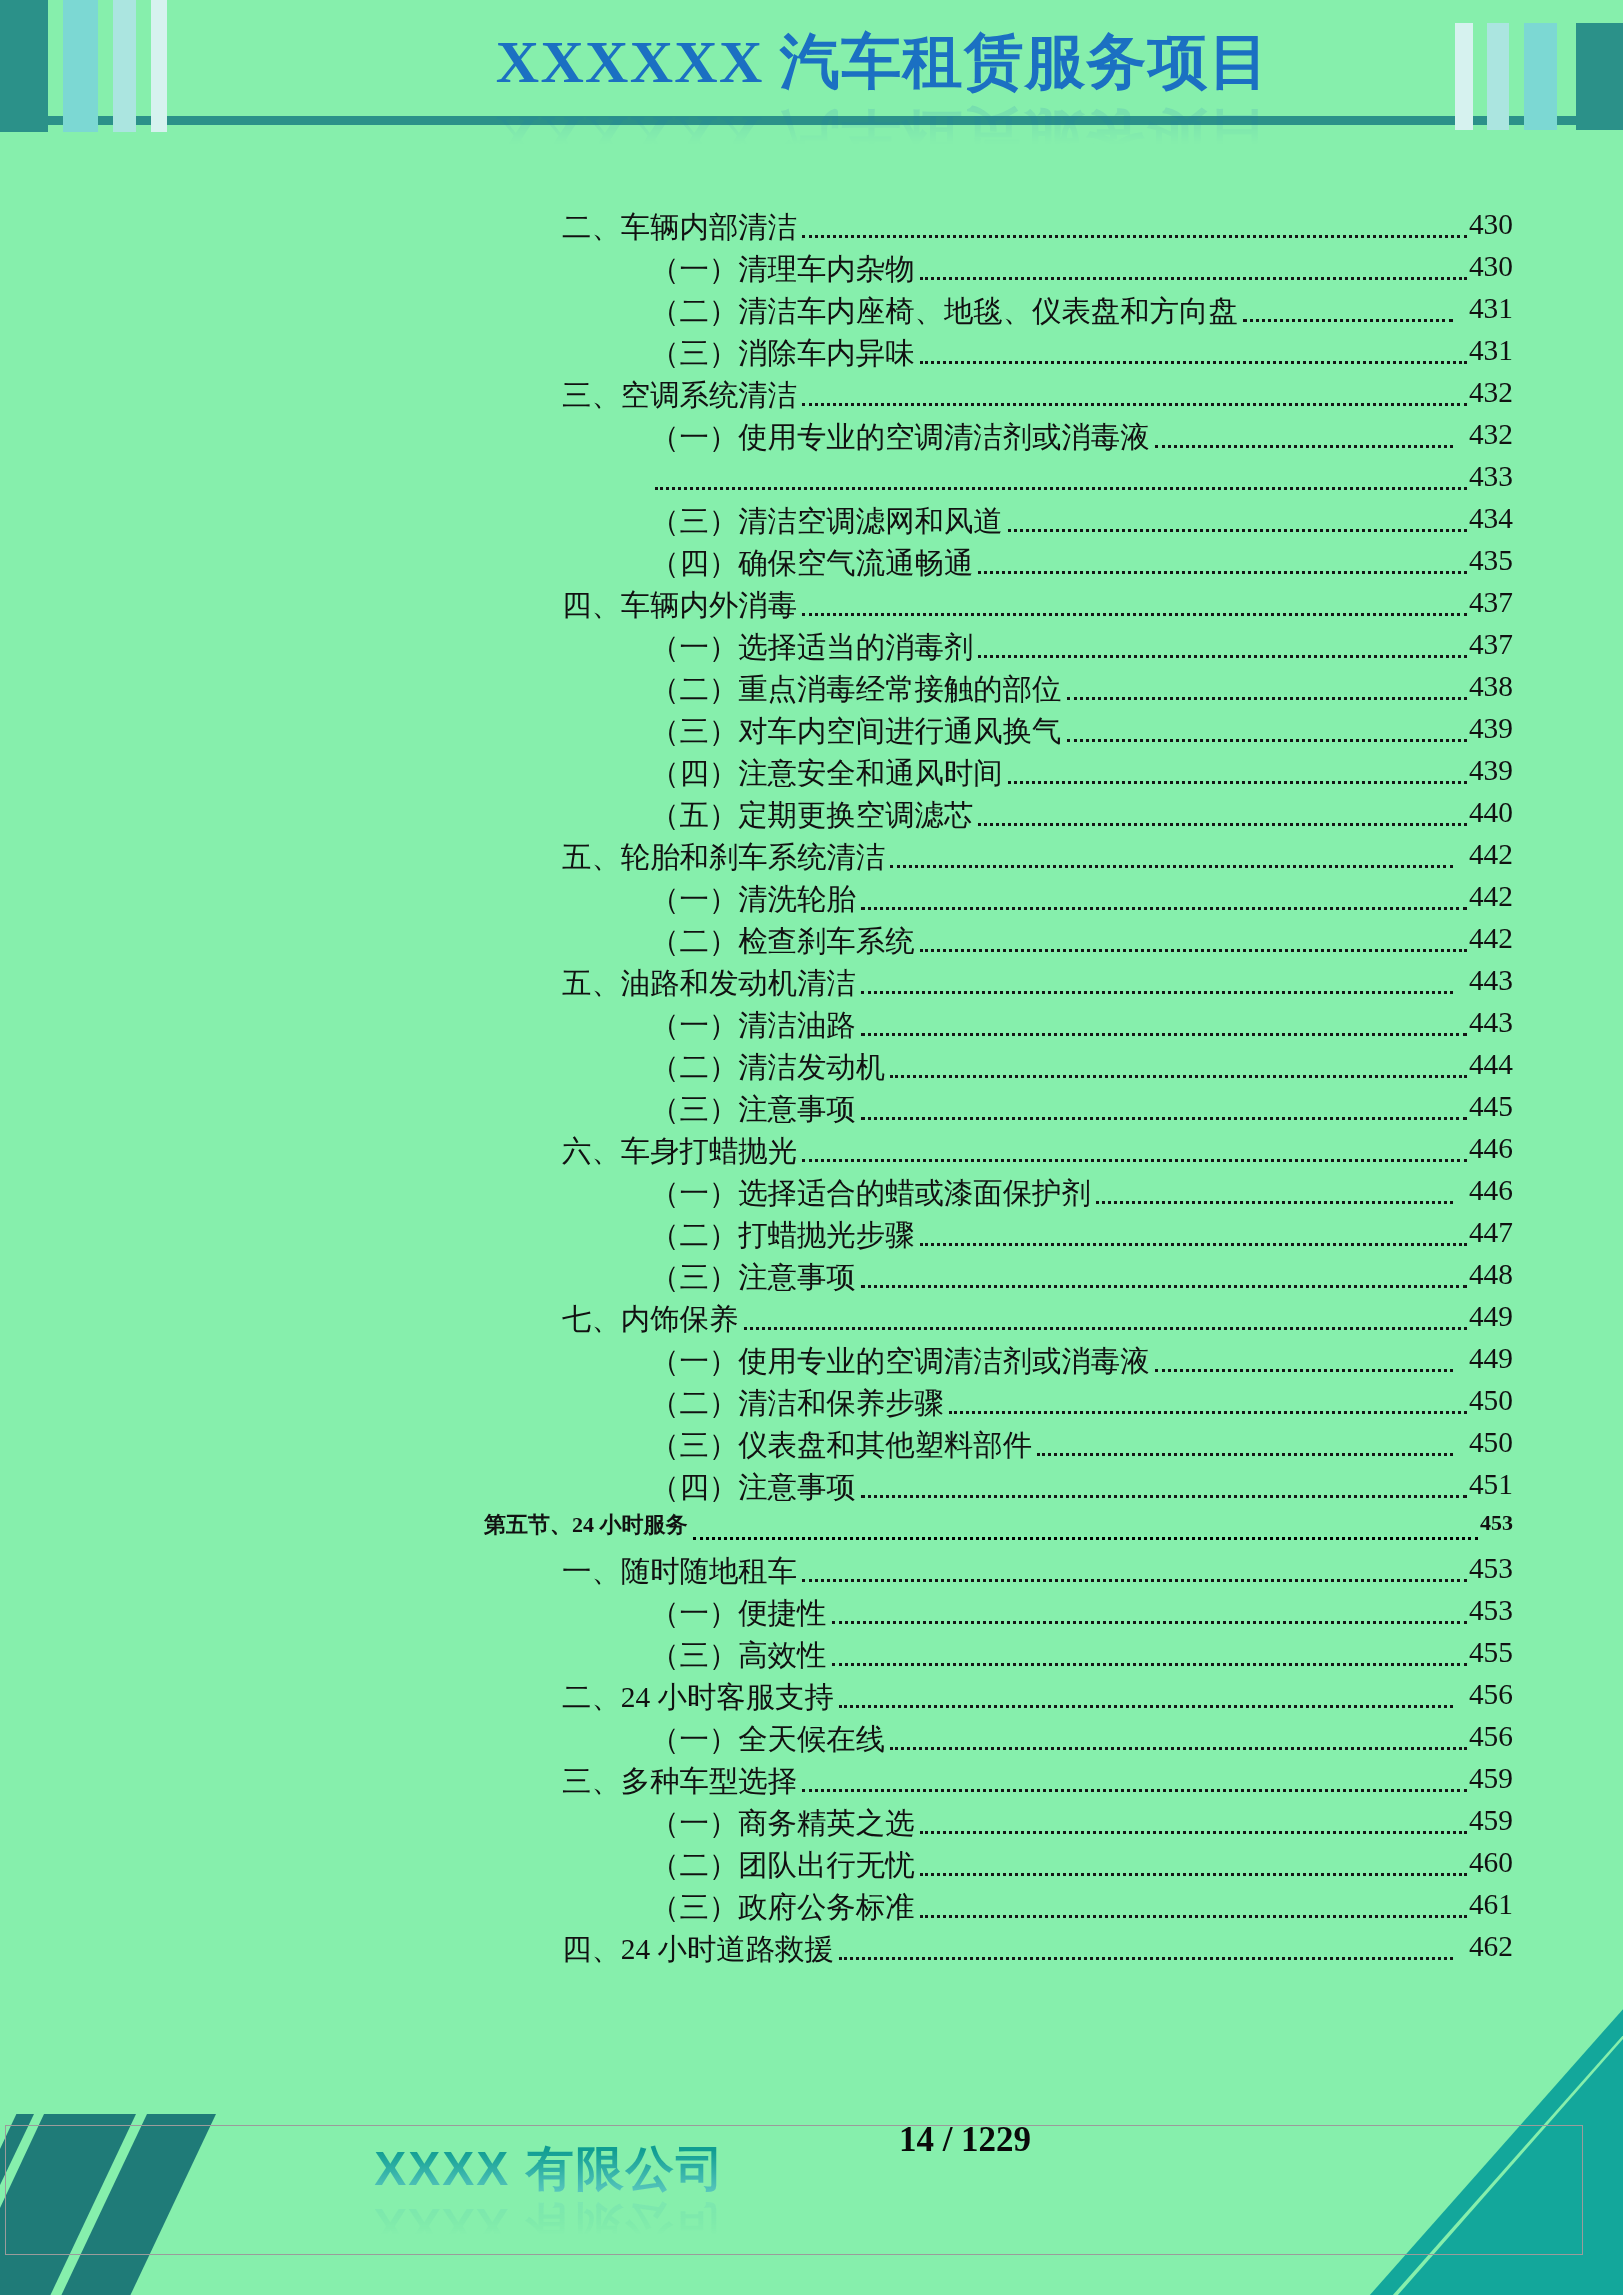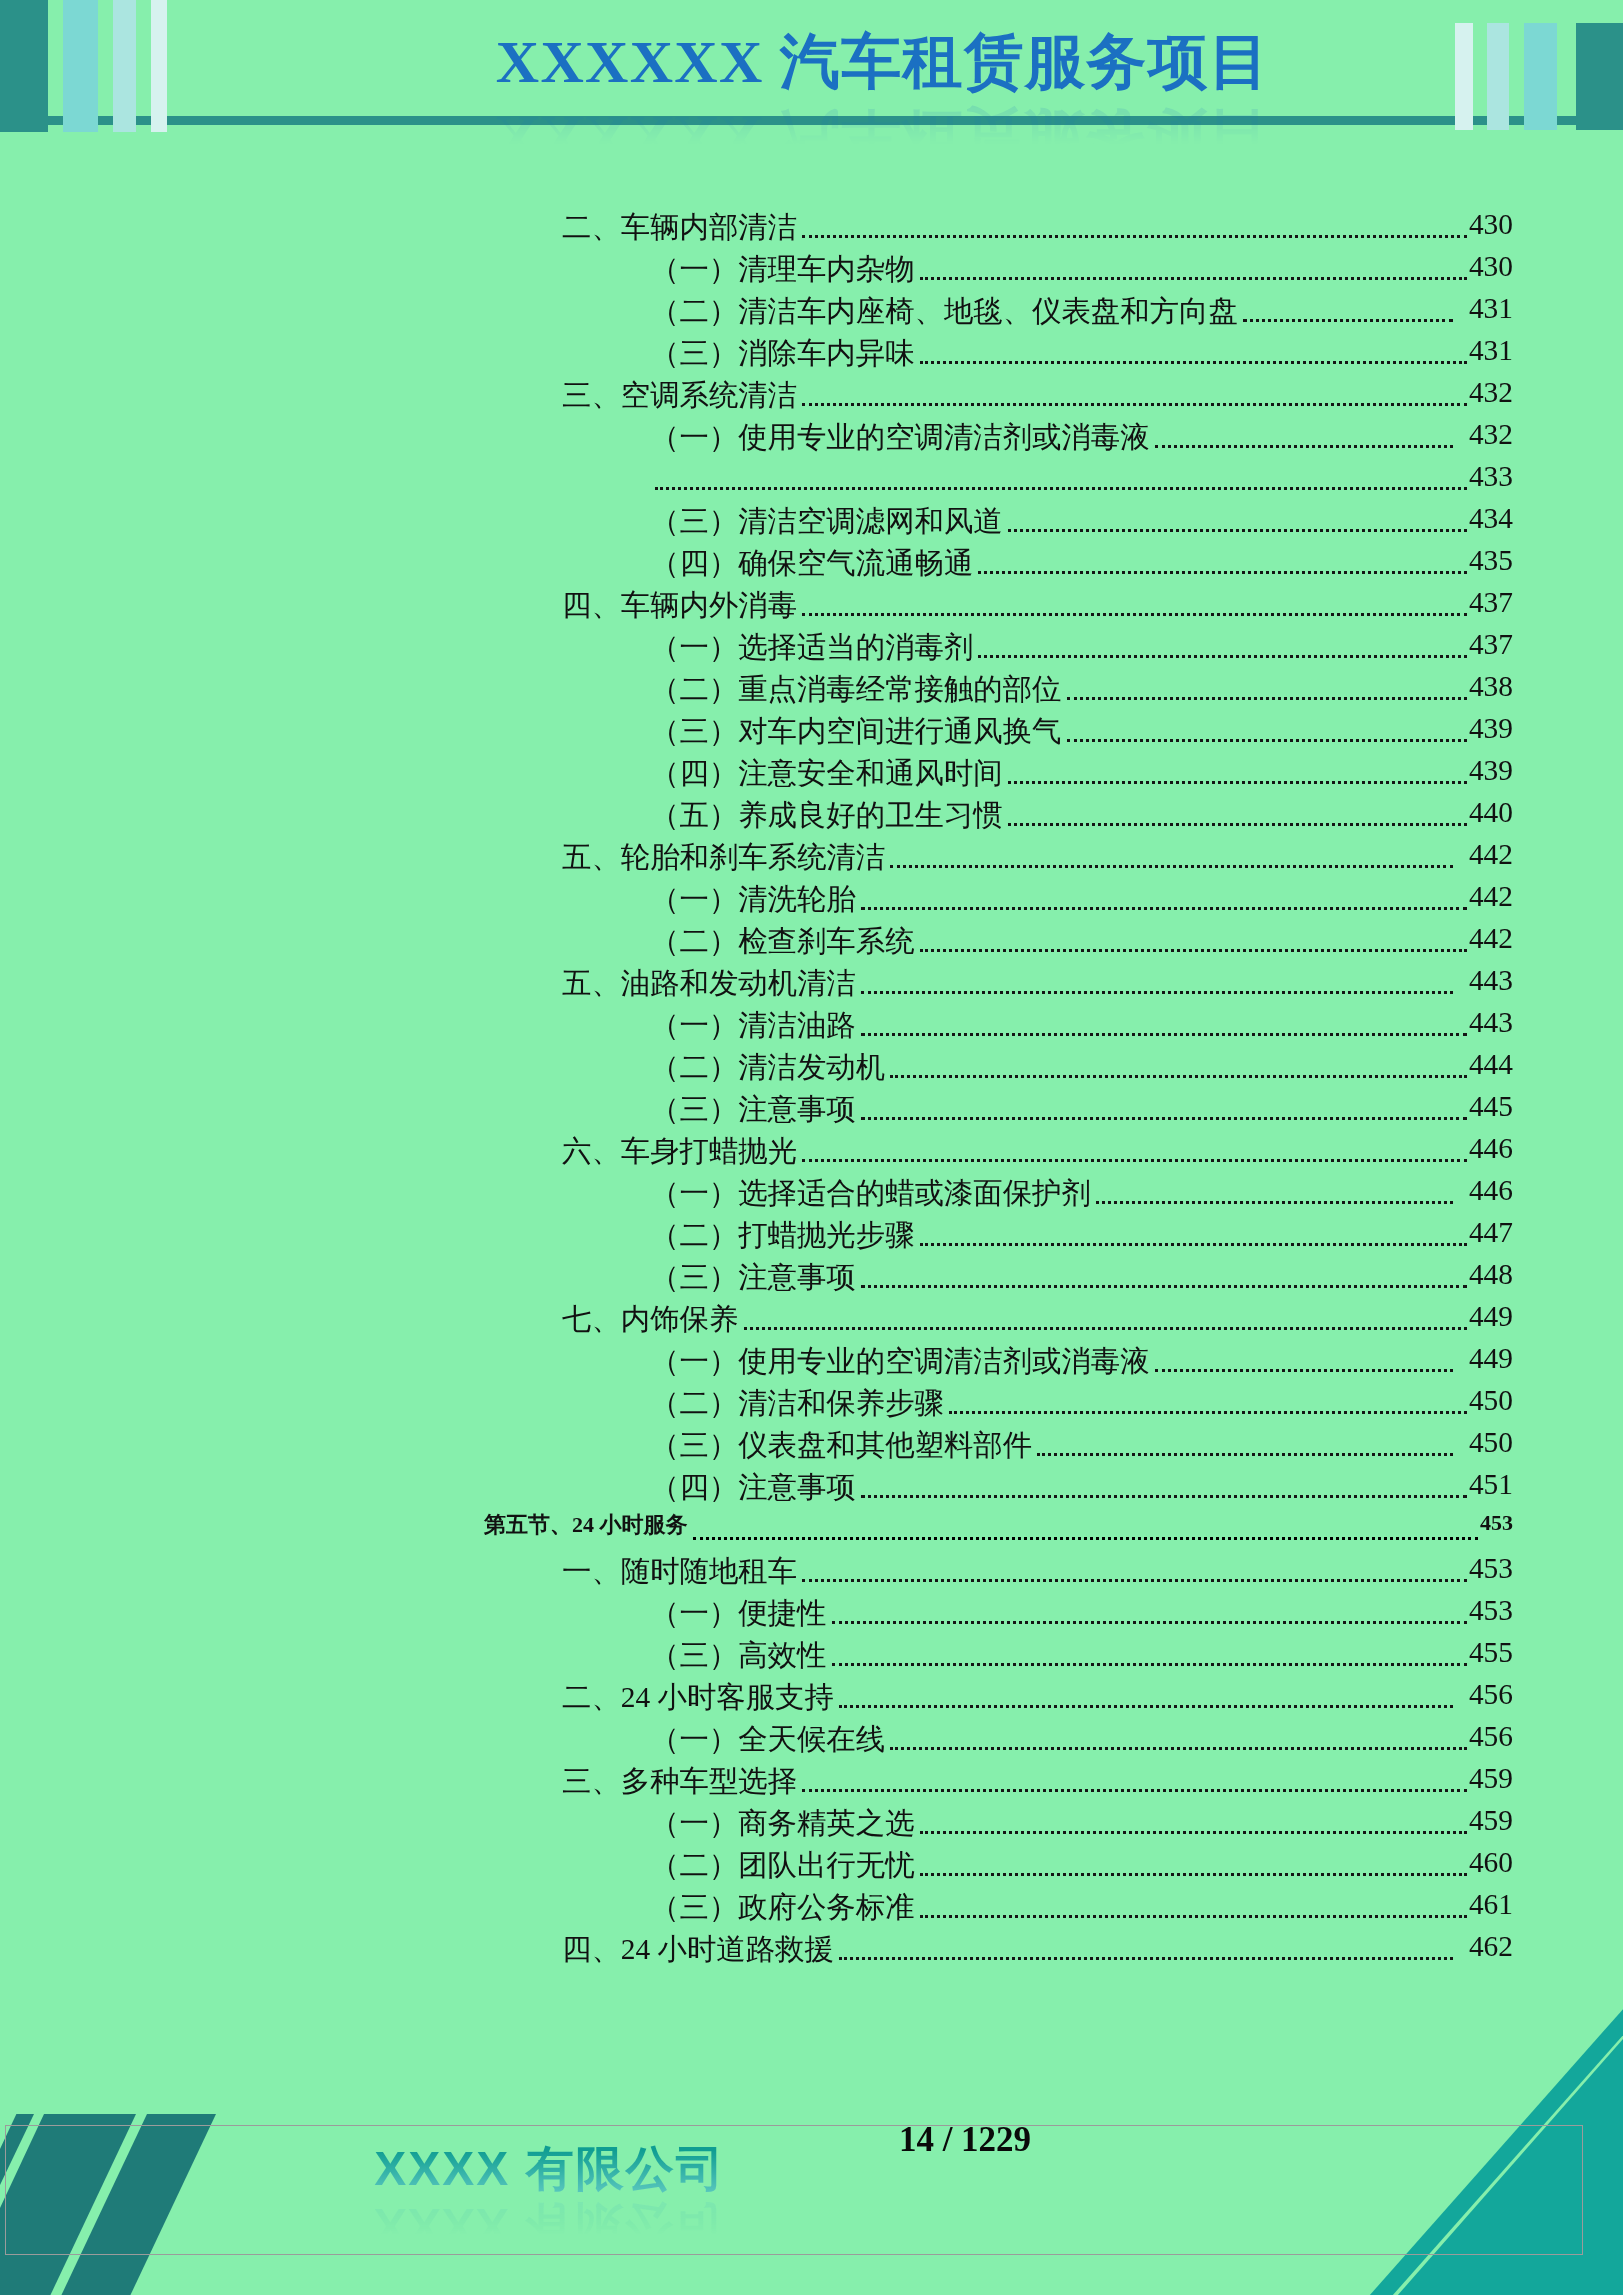--- a/index.html
+++ b/index.html
@@ -153,21 +153,21 @@
         <span class="toc-title">（三）对车内空间进行通风换气</span>
         <span class="dots"></span>
         <span class="pageno">439</span>
       </div>
       <div class="toc-row lvl2">
         <span class="toc-title">（四）注意安全和通风时间</span>
         <span class="dots"></span>
         <span class="pageno">439</span>
       </div>
       <div class="toc-row lvl2">
-        <span class="toc-title">（五）养成良好的卫生习惯</span>
+        <span class="toc-title">（五）定期更换空调滤芯</span>
         <span class="dots"></span>
         <span class="pageno">440</span>
       </div>
       <div class="toc-row lvl1 gap">
         <span class="toc-title">五、轮胎和刹车系统清洁</span>
         <span class="dots"></span>
         <span class="pageno">442</span>
       </div>
       <div class="toc-row lvl2">
         <span class="toc-title">（一）清洗轮胎</span>

